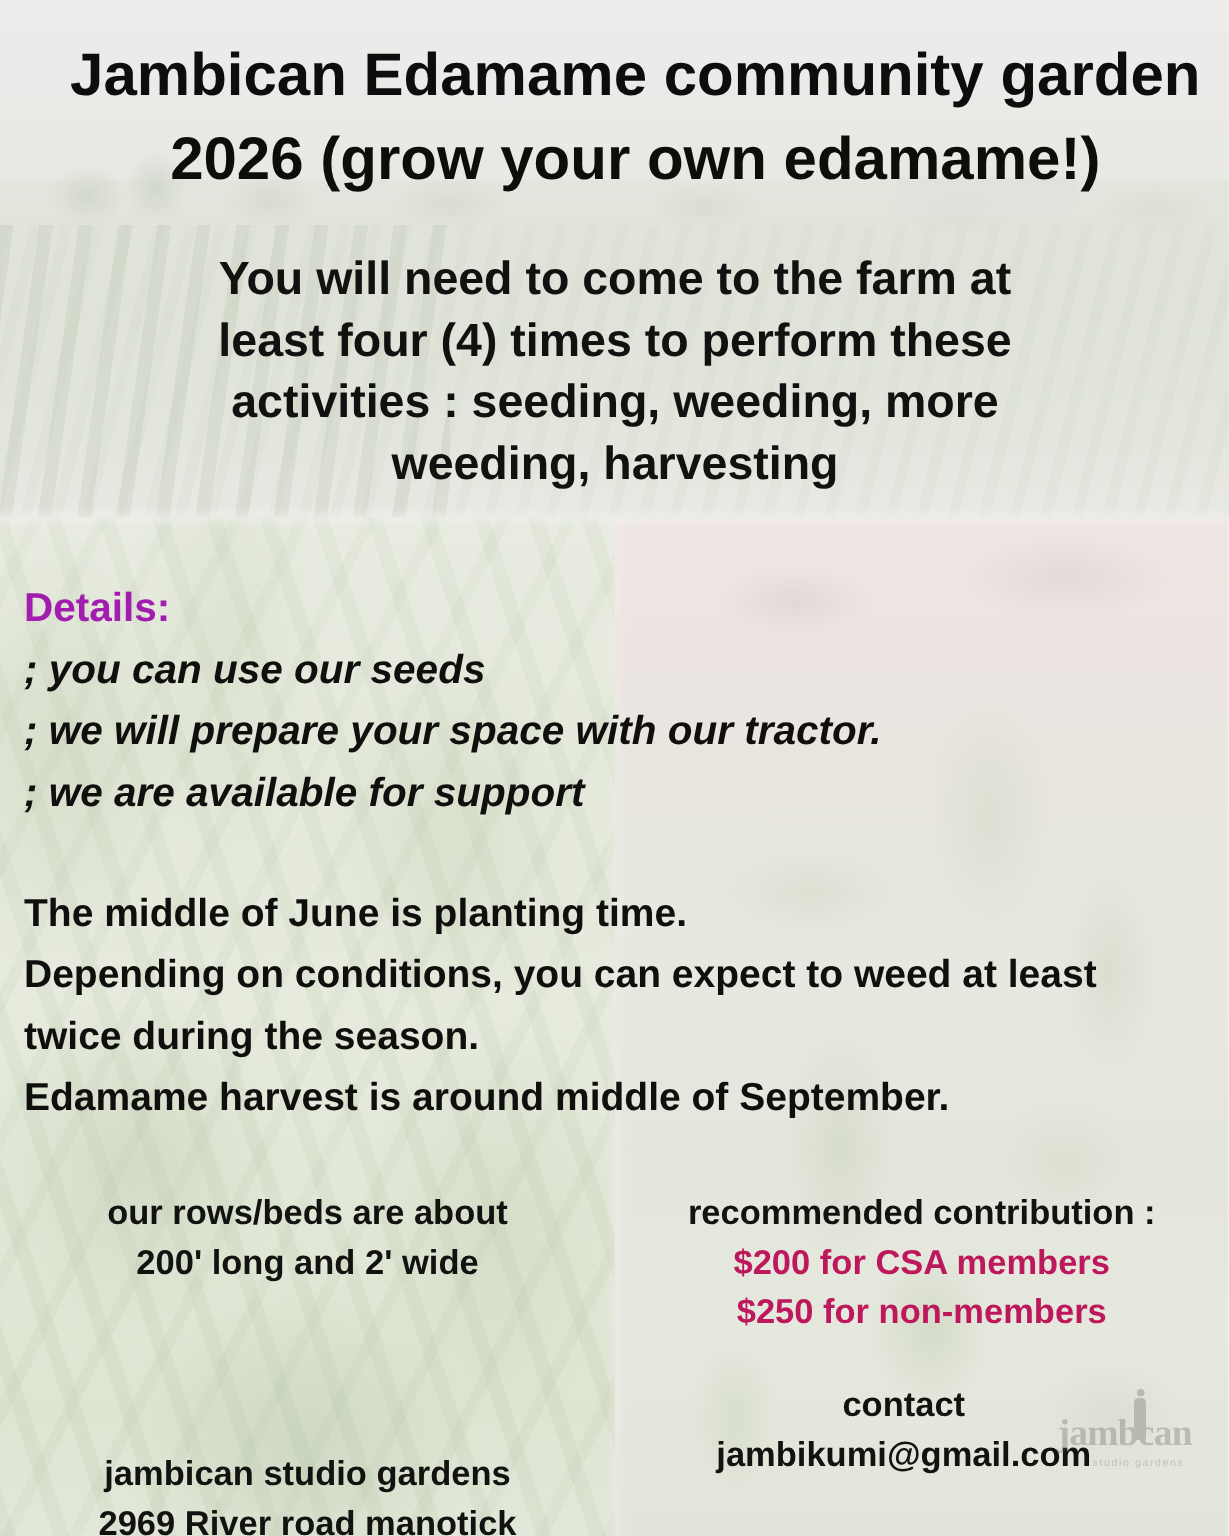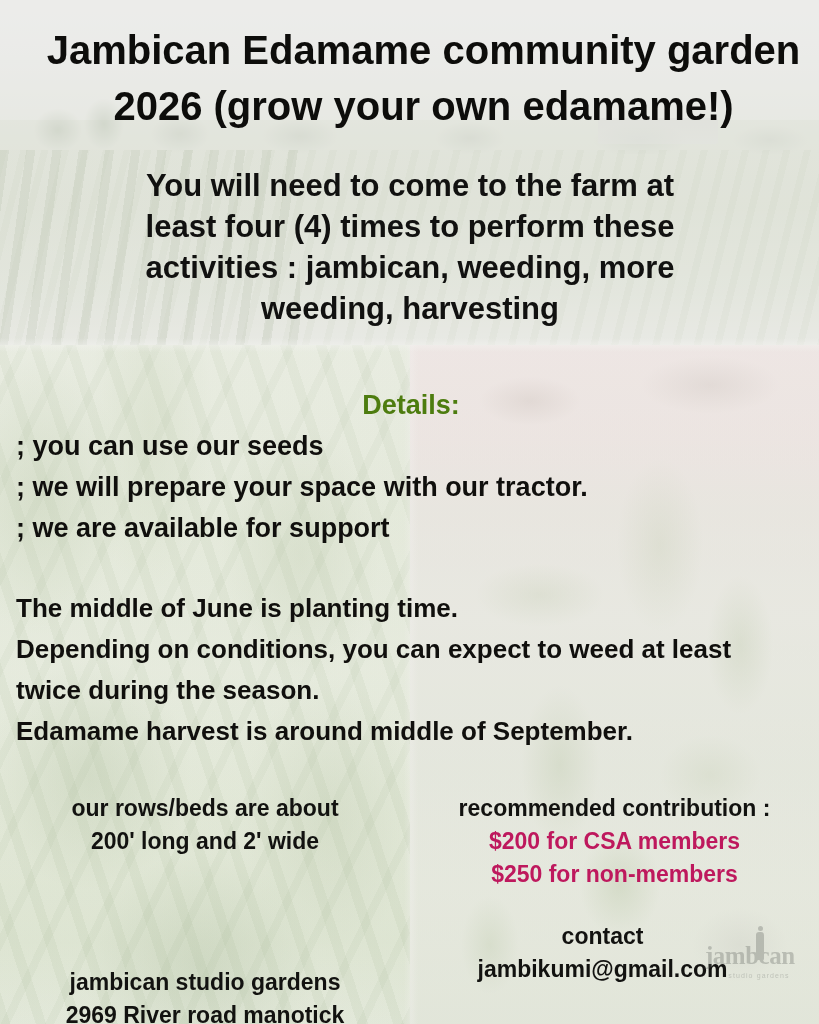--- a/index.html
+++ b/index.html
@@ -203,28 +203,28 @@
 
   .details-block {
     position: absolute;
     left: 16px; top: 385px;
     width: 790px;
   }
   .details-head {
     font-size: 27px;
     line-height: 41px;
     font-weight: bold;
-    color: #4d7c0f;
-    text-align: center;
+    color: #a21caf;
   }
   .details-item {
     font-size: 27px;
     line-height: 41px;
     font-weight: bold;
     color: #100f0d;
+    font-style: italic;
   }
 
   .season-block {
     position: absolute;
     left: 16px; top: 588px;
     width: 795px;
   }
   .season-line {
     font-size: 26px;
     line-height: 41px;
@@ -370,21 +370,21 @@
   <div class="content">
 
     <div class="title-block">
       <div class="title-line">Jambican Edamame community garden</div>
       <div class="title-line">2026 (grow your own edamame!)</div>
     </div>
 
     <div class="subtitle-block">
       <div class="subtitle-line">You will need to come to the farm at</div>
       <div class="subtitle-line">least four (4) times to perform these</div>
-      <div class="subtitle-line">activities : jambican, weeding, more</div>
+      <div class="subtitle-line">activities : seeding, weeding, more</div>
       <div class="subtitle-line">weeding, harvesting</div>
     </div>
 
     <div class="details-block">
       <div class="details-head">Details:</div>
       <div class="details-item">; you can use our seeds</div>
       <div class="details-item">; we will prepare your space with our tractor.</div>
       <div class="details-item">; we are available for support</div>
     </div>
 

